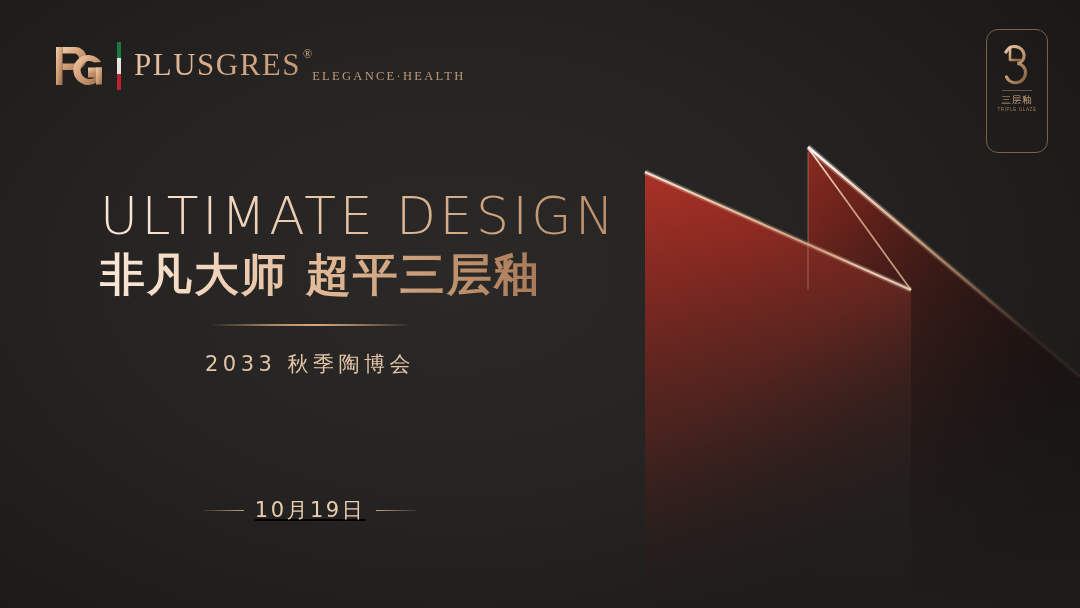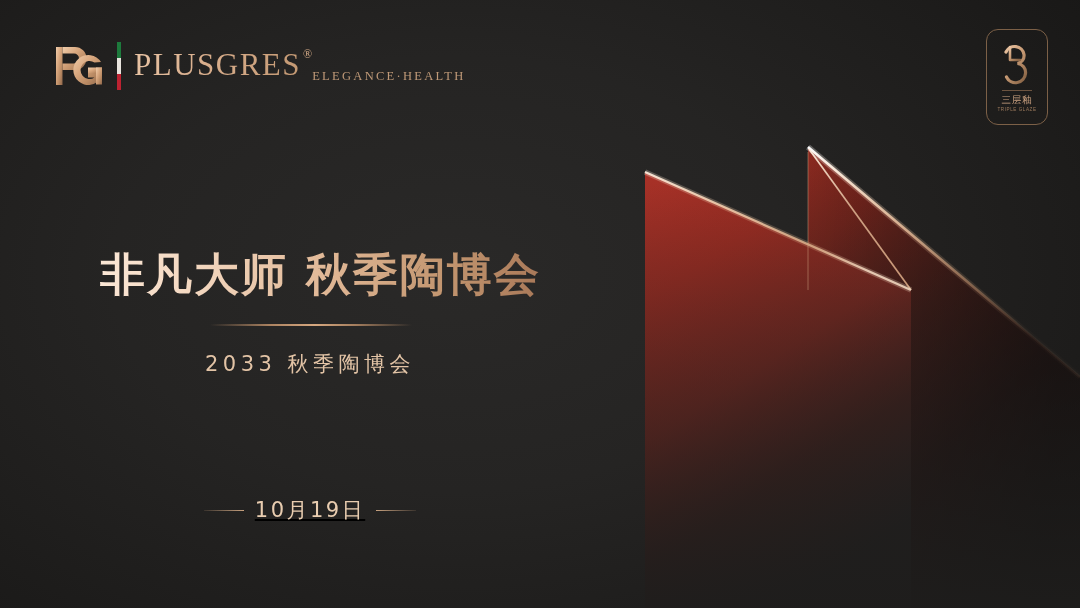--- a/index.html
+++ b/index.html
@@ -98,21 +98,21 @@
     margin-top: 20px;
     white-space: nowrap;
   }
 
   
   #badge {
     position: absolute;
     right: 32px;
     top: 29px;
     width: 62px;
-    height: 96px;
+    height: 124px;
     border: 1px solid #7c6047;
     border-radius: 12px;
     display: flex;
     flex-direction: column;
     align-items: center;
     justify-content: flex-start;
     padding-top: 13px;
   }
 
   #badge-numeral {
@@ -371,21 +371,22 @@
       </defs>
       <path d="M 7 9 A 9.5 9.5 0 0 1 25 11.5 A 8 8 0 0 1 18.5 20.5
                A 9 9 0 0 1 26.5 30.5 A 10 10 0 0 1 7.5 34" fill="none" stroke="url(#badgeGrad)" stroke-width="3.2" stroke-linecap="round"></path>
       <path d="M 11 4 L 11 17 L 21 17" fill="none" stroke="url(#badgeGrad)" stroke-width="2.6" stroke-linecap="round" stroke-linejoin="round"></path>
     </svg>
     <div id="badge-rule"></div>
     <div id="badge-cn">三层釉</div>
     <div id="badge-en">TRIPLE GLAZE</div>
   </div>
 
-  <div id="headline-cn">非凡大师  秋季陶博会</div>
+  <div id="headline-en">ULTIMATE  DESIGN</div>
+  <div id="headline-cn">非凡大师  超平三层釉</div>
 
   <div id="divider"></div>
   <div id="event-name">2033 秋季陶博会</div>
 
   <div id="date-row">
     <span class="date-rule left"></span>
     <span id="date-text">10月19日</span>
     <span class="date-rule right"></span>
   </div>
 

